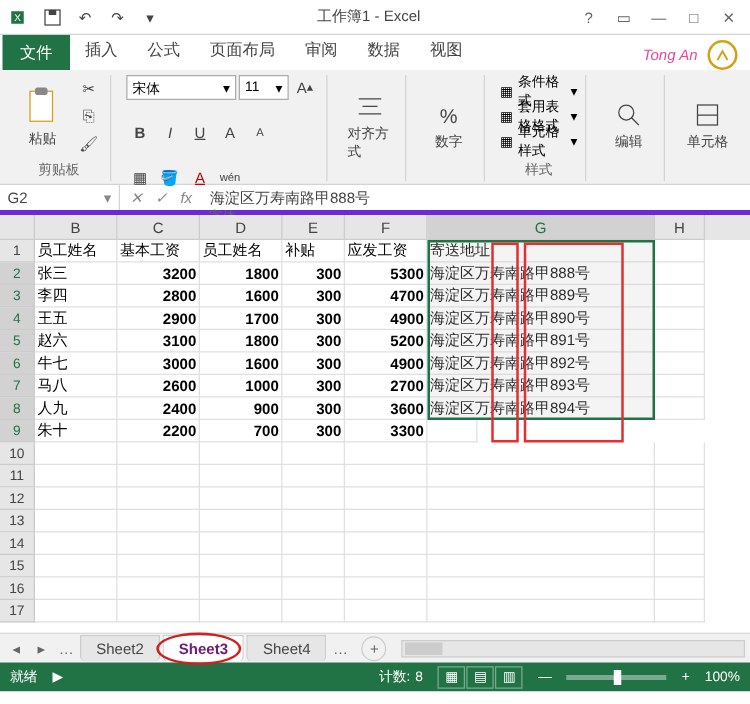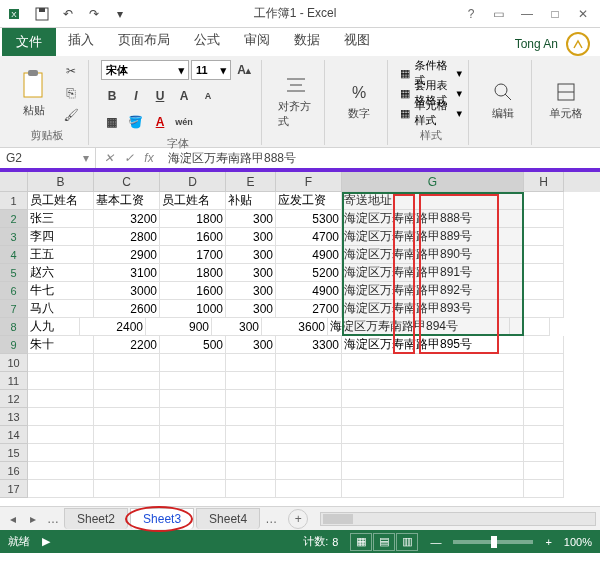--- a/index.html
+++ b/index.html
@@ -9,32 +9,32 @@
 .qat { display: flex; gap: 2px; align-items: center; }
 .qat-btn { width: 24px; height: 22px; display: flex; align-items: center; justify-content: center; color: #444; cursor: pointer; }
 .title-text { flex: 1; text-align: center; color: #444; }
 .win-controls { display: flex; gap: 2px; }
 .win-btn { width: 26px; height: 22px; display: flex; align-items: center; justify-content: center; cursor: pointer; color: #666; }
 
 .tabs-row { height: 28px; display: flex; align-items: flex-end; background: #fff; padding-left: 2px; }
 .file-tab { background: #217346; color: #fff; padding: 5px 14px; font-size: 13px; cursor: pointer; }
 .ribbon-tab { padding: 5px 12px; color: #444; font-size: 13px; cursor: pointer; border-bottom: 2px solid transparent; }
 .ribbon-tab.active { color: #217346; border-bottom: 2px solid #217346; }
-.user-area { margin-left: auto; display: flex; align-items: center; gap: 8px; padding: 0 10px; color: #14532d; }
+.user-area { margin-left: auto; display: flex; align-items: center; gap: 8px; padding: 0 10px; color: #ec4899; font-style: italic; }
 .avatar { width: 24px; height: 24px; border-radius: 50%; border: 2px solid #d4a017; background: #fff; display: flex; align-items: center; justify-content: center; }
 
 .ribbon { height: 92px; background: #f1f1f1; border-bottom: 1px solid #d4d4d4; display: flex; padding: 4px 6px 2px; gap: 6px; }
 .rgroup { display: flex; flex-direction: column; align-items: center; border-right: 1px solid #d4d4d4; padding: 0 6px; }
 .rgroup:last-child { border-right: none; }
 .rgroup-body { flex: 1; display: flex; align-items: center; gap: 4px; }
 .rgroup-label { font-size: 11px; color: #666; padding: 2px 0; }
 .rbtn { display: flex; flex-direction: column; align-items: center; justify-content: center; padding: 2px 4px; cursor: pointer; gap: 2px; font-size: 11px; color: #444; }
 .rbtn-lg { width: 44px; height: 64px; }
 .rbtn-sm { width: 22px; height: 20px; display: flex; align-items: center; justify-content: center; color:#444;}
-.font-row { display: flex; gap: 2px; align-items: center; margin-bottom: 2px; font-weight: bold; }
+.font-row { display: flex; gap: 2px; align-items: center; margin-bottom: 12px; }
 .font-sel { height: 20px; border: 1px solid #ababab; background: #fff; padding: 0 4px; font-size: 11px; display: flex; align-items: center; cursor: pointer; }
 .styles-col { display: flex; flex-direction: column; gap: 2px; }
 .style-item { height: 18px; display: flex; align-items: center; gap: 4px; font-size: 11px; cursor: pointer; }
 
 .namebox-row { height: 24px; display: flex; align-items: center; border-bottom: 4px solid #6d28d9; background: #fff; }
 .namebox { width: 96px; border-right: 1px solid #d4d4d4; padding: 0 6px; height: 100%; display: flex; align-items: center; color: #444; background:#fff;}
 .fx-btns { display: flex; padding: 0 4px; gap: 2px; }
 .fx-btn { width: 18px; height: 18px; display: flex; align-items: center; justify-content: center; color: #888; cursor: pointer; font-style: italic; }
 .formula-bar { flex: 1; padding: 0 6px; color: #444; }
 
@@ -44,28 +44,28 @@
 .red-rect1 { position: absolute; border: 2px solid #e03030; pointer-events: none; }
 .red-rect2 { position: absolute; border: 2px solid #e03030; pointer-events: none; }
 .col-headers { display: flex; height: 20px; background: #e6e6e6; position: sticky; top: 0; }
 .corner { width: 28px; background: #e6e6e6; border-right: 1px solid #ccc; border-bottom: 1px solid #ccc; }
 .colh { border-right: 1px solid #ccc; border-bottom: 1px solid #ccc; display: flex; align-items: center; justify-content: center; color: #444; font-size: 12px; cursor: pointer; }
 .colh.sel { background: #d2d2d2; color: #217346; }
 .row { display: flex; height: 18px; }
 .rowh { width: 28px; background: #e6e6e6; border-right: 1px solid #ccc; border-bottom: 1px solid #ccc; display: flex; align-items: center; justify-content: center; font-size: 11px; color: #444; cursor: pointer; }
 .rowh.sel { background: #d2d2d2; color: #217346; }
 .cell { border-right: 1px solid #e0e0e0; border-bottom: 1px solid #e0e0e0; padding: 0 2px; display: flex; align-items: center; font-size: 12px; color: #000; overflow: hidden; white-space: nowrap; }
-.cell.num { justify-content: flex-end; }
+.cell.num { justify-content: flex-end; font-weight: bold; }
 .cw-B { width: 66px; } .cw-C { width: 66px; } .cw-D { width: 66px; } .cw-E { width: 50px; }
 .cw-F { width: 66px; } .cw-G { width: 182px; } .cw-H { width: 40px; }
 
 .sheet-tabs { height: 24px; display: flex; align-items: center; border-top: 1px solid #d4d4d4; background: #f1f1f1; padding: 0 4px; gap: 2px; }
 .sheet-nav { width: 18px; height: 18px; display: flex; align-items: center; justify-content: center; cursor: pointer; color: #666; }
 .sheet-tab { padding: 3px 12px; background: #e6e6e6; border: 1px solid #ccc; border-bottom: none; font-size: 12px; cursor: pointer; color: #444; border-radius: 0 0 4px 4px; }
-.sheet-tab.active { background: #fff; color: #1d4ed8; font-weight: normal; position: relative; }
+.sheet-tab.active { background: #fff; color: #701a75; font-weight: bold; position: relative; }
 .sheet-tab-ring { position: absolute; border: 2px solid #d02020; border-radius: 50%; width: 68px; height: 26px; left: -6px; top: -3px; pointer-events: none; }
 .add-sheet { width: 20px; height: 20px; display: flex; align-items: center; justify-content: center; cursor: pointer; color: #666; border: 1px solid #ccc; border-radius: 50%; margin-left: 6px; }
 .hscroll { flex: 1; margin-left: 10px; height: 14px; background: #e6e6e6; border: 1px solid #ccc; position: relative; }
 .hscroll-thumb { position: absolute; left: 2px; top: 1px; width: 30px; height: 10px; background: #ccc; }
 
 .statusbar { height: 23px; background: #217346; color: #fff; display: flex; align-items: center; padding: 0 8px; font-size: 11px; gap: 12px; }
 .status-section { display: flex; align-items: center; gap: 4px; }
 .view-btns { display: flex; gap: 1px; }
 .view-btn { width: 22px; height: 18px; display: flex; align-items: center; justify-content: center; border: 1px solid rgba(255,255,255,0.4); cursor: pointer; }
 .zoom-slider { width: 80px; height: 4px; background: rgba(255,255,255,0.4); position: relative; }
@@ -100,22 +100,22 @@
     <div class="win-btn">▭</div>
     <div class="win-btn">—</div>
     <div class="win-btn">□</div>
     <div class="win-btn">✕</div>
   </div>
 </div>
 
 <div class="tabs-row">
   <div class="file-tab">文件</div>
   <div class="ribbon-tab">插入</div>
+  <div class="ribbon-tab">公式</div>
   <div class="ribbon-tab">页面布局</div>
-  <div class="ribbon-tab">公式</div>
   <div class="ribbon-tab">审阅</div>
   <div class="ribbon-tab">数据</div>
   <div class="ribbon-tab">视图</div>
   <div class="user-area">
     <span>Tong An</span>
     <div class="avatar">
         <svg width="14" height="14">
           <path d="M3 11 L7 4 L11 11" fill="none" stroke="#d4a017" stroke-width="1.5"></path>
         </svg>
       </div>
@@ -333,36 +333,35 @@
         <div class="cell cw-B" style="width:66px">马八</div>
         <div class="cell num cw-C" style="width:66px">2600</div>
         <div class="cell num cw-D" style="width:66px">1000</div>
         <div class="cell num cw-E" style="width:50px">300</div>
         <div class="cell num cw-F" style="width:66px">2700</div>
         <div class="cell cw-G" style="width:182px">海淀区万寿南路甲893号</div>
         <div class="cell cw-H" style="width:40px"></div>
       </div>
       <div class="row">
         <div class="rowh sel">8</div>
-        <div class="cell cw-B" style="width:52px">人九</div>
+        <div class="cell cw-B" style="width:66px">人九</div>
         <div class="cell num cw-C" style="width:66px">2400</div>
         <div class="cell num cw-D" style="width:66px">900</div>
         <div class="cell num cw-E" style="width:50px">300</div>
         <div class="cell num cw-F" style="width:66px">3600</div>
         <div class="cell cw-G" style="width:182px">海淀区万寿南路甲894号</div>
         <div class="cell cw-H" style="width:40px"></div>
       </div>
       <div class="row">
         <div class="rowh sel">9</div>
         <div class="cell cw-B" style="width:66px">朱十</div>
         <div class="cell num cw-C" style="width:66px">2200</div>
-        <div class="cell num cw-D" style="width:66px">500</div>
+        <div class="cell num cw-D" style="width:66px">700</div>
         <div class="cell num cw-E" style="width:50px">300</div>
         <div class="cell num cw-F" style="width:66px">3300</div>
-        <div class="cell cw-G" style="width:182px">海淀区万寿南路甲895号</div>
         <div class="cell cw-H" style="width:40px"></div>
       </div>
       <div class="row">
         <div class="rowh">10</div>
         <div class="cell cw-B" style="width:66px"></div>
         <div class="cell cw-C" style="width:66px"></div>
         <div class="cell cw-D" style="width:66px"></div>
         <div class="cell cw-E" style="width:50px"></div>
         <div class="cell cw-F" style="width:66px"></div>
         <div class="cell cw-G" style="width:182px"></div>

